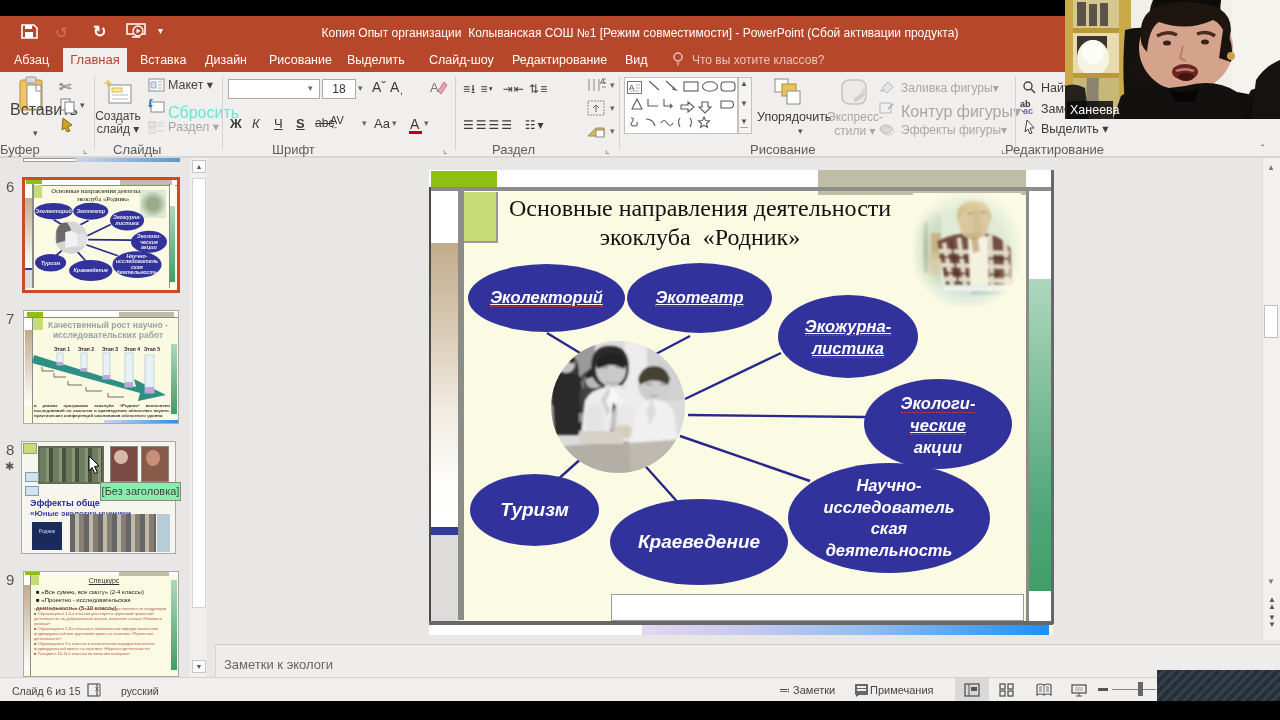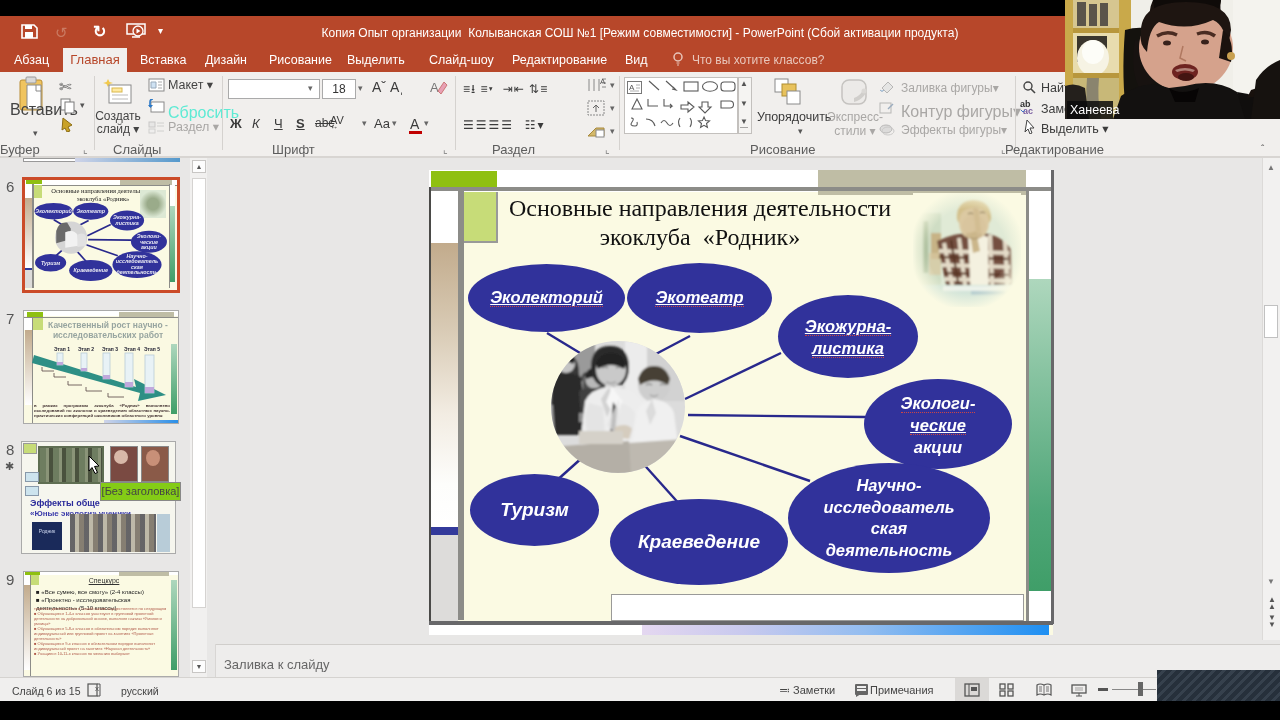--- a/index.html
+++ b/index.html
@@ -366,21 +366,21 @@
  <div class="a" style="left:10px;top:80px;width:30px;height:28px;background:#1a2a5a"></div>
  <div class="a" style="left:13px;top:86px;width:24px;font-size:5px;color:#cfd8f0;text-align:center">Родник</div>
  <div class="a" style="left:48px;top:72px;width:86px;height:38px;background:#c8c4b4"></div>
  <div class="a" style="left:48px;top:72px;width:86px;height:38px;background:repeating-linear-gradient(90deg,rgba(60,60,70,.7) 0 5px,rgba(150,140,120,.2) 5px 9px,rgba(90,80,70,.6) 9px 14px)"></div>
  <div class="a" style="left:135px;top:72px;width:13px;height:38px;background:#b8ccd8"></div>
 </div>
 
 <div class="a" style="left:88px;top:455px;width:13px;height:19px"><svg width="13" height="19">
         <path d="M1 1l10 10-4.5.5 3 6-2.5 1-3-6L1 16z" fill="#fff" stroke="#000"></path>
       </svg></div>
-<div class="a" style="left:100px;top:482px;width:81px;height:19px;background:#84cc16;border:1px solid #888;font-size:11px;color:#444;text-align:center;line-height:17px">[Без заголовка]</div>
+<div class="a" style="left:100px;top:482px;width:81px;height:19px;background:#86efac;border:1px solid #888;font-size:11px;color:#444;text-align:center;line-height:17px">[Без заголовка]</div>
 
 <div class="a" style="left:6px;top:571px;font-size:15px;color:#555">9</div>
 <div class="a" style="left:23px;top:571px;width:156px;height:106px;border:1px solid #aaa;background:#fbfae3;overflow:hidden">
  <div class="a" style="left:0;top:0;width:154px;height:3px;background:#fff"></div>
  <div class="a" style="left:1px;top:0;width:15px;height:3px;background:#8fc011"></div>
  <div class="a" style="left:95px;top:0;width:50px;height:4px;background:#bfbda5"></div>
  <div class="a" style="left:0;top:3px;width:6px;height:10px;background:#fff"></div>
  <div class="a" style="left:7px;top:3px;width:8px;height:10px;background:#c7dc78"></div>
  <div class="a" style="left:0;top:13px;width:6px;height:85px;background:linear-gradient(#c2ab8c,#fff)"></div>
  <div class="a" style="left:6px;top:3px;width:1px;height:103px;background:#8c8c88"></div>
@@ -552,21 +552,21 @@
 </div>
 
 <div class="a" style="left:1262px;top:158px;width:18px;height:482px;background:#f2f1f0;border-left:1px solid #dcdad8"></div>
 <div class="a" style="left:1264px;top:160px;width:14px;height:15px;background:#f2f1f0;color:#777;font-size:8px;text-align:center;line-height:15px">▲</div>
 <div class="a" style="left:1264px;top:305px;width:14px;height:33px;background:#fff;border:1px solid #c1c1c1"></div>
 <div class="a" style="left:1264px;top:574px;width:14px;height:15px;color:#777;font-size:8px;text-align:center;line-height:15px">▼</div>
 <div class="a" style="left:1266px;top:596px;width:12px;height:14px;color:#555;font-size:8px;text-align:center;line-height:7px">▲<br>▲</div>
 <div class="a" style="left:1266px;top:614px;width:12px;height:14px;color:#555;font-size:8px;text-align:center;line-height:7px">▼<br>▼</div>
 
 <div class="a" style="left:215px;top:644px;width:1065px;height:33px;background:#eeedec;border-top:1px solid #d0cecb"></div>
-<div class="a" style="left:224px;top:657px;font-size:13px;color:#666">Заливка к слайду</div>
+<div class="a" style="left:224px;top:657px;font-size:13px;color:#666">Заметки к экологи</div>
 <div class="a" style="left:215px;top:644px;width:1px;height:33px;background:#d8d6d4"></div>
 
 <div class="a" style="left:0;top:677px;width:1280px;height:24px;background:#f0efee;border-top:1px solid #d5d3d0"></div>
 <div id="status">
 <div class="a" style="left:12px;top:685px;font-size:10.5px;color:#444">Слайд 6 из 15</div>
 <div class="a" style="left:87px;top:682px;width:16px;height:16px"><svg width="16" height="16">
         <rect x="1" y="2" width="9" height="12" fill="none" stroke="#555" stroke-width="1.2"></rect>
         <path d="M10 2h3v12h-3" fill="none" stroke="#555"></path>
         <text x="8" y="9" font-size="8" fill="#555">x</text>
       </svg></div>

